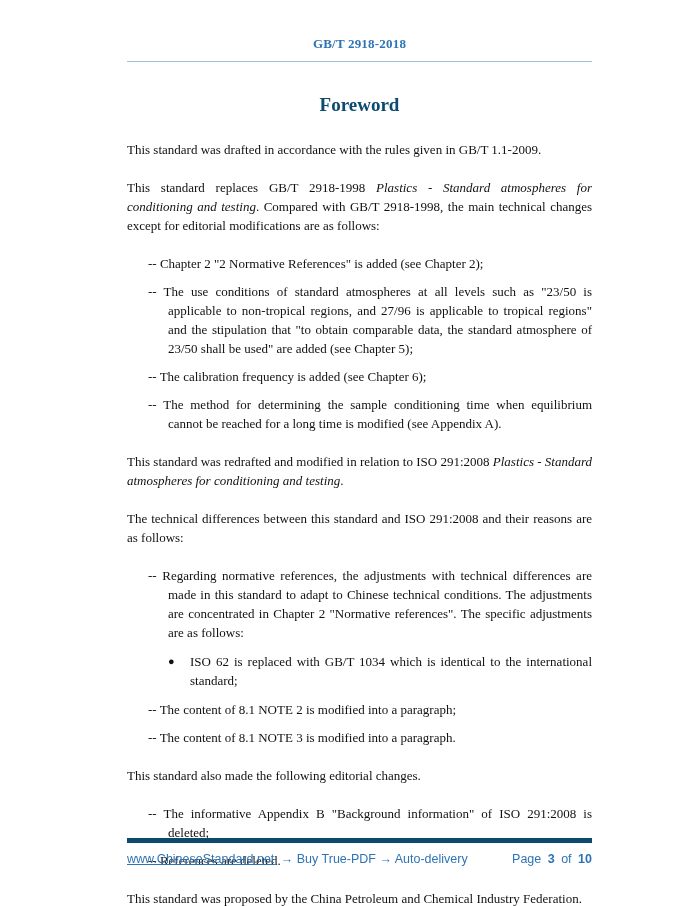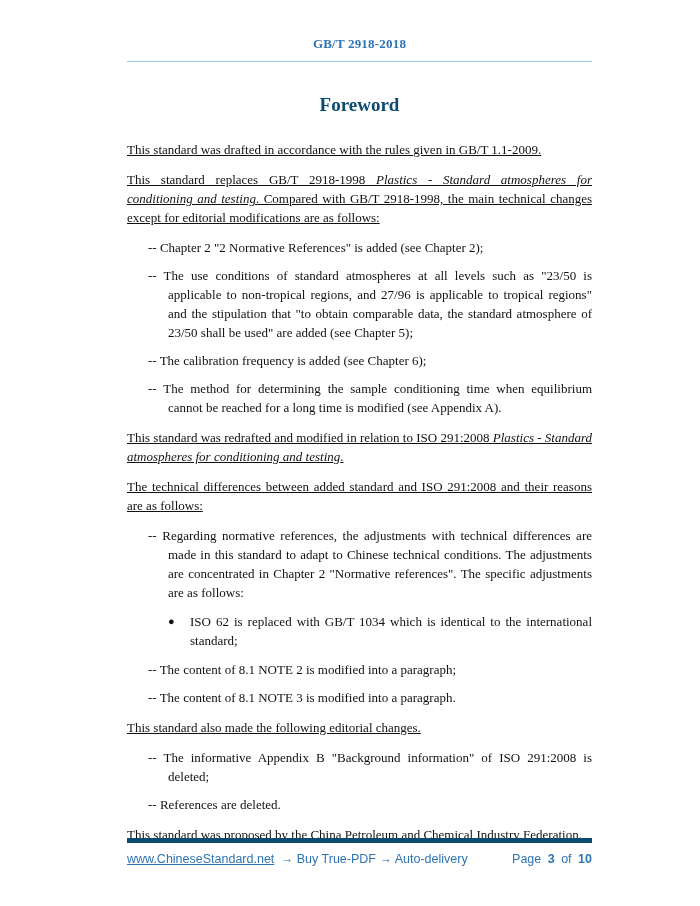--- a/index.html
+++ b/index.html
@@ -35,23 +35,22 @@
   }
   .doc-title {
     text-align: center;
     font-size: 19px;
     font-weight: bold;
     margin: 32px 0 24px 0;
     color: #0c4a6e;
   }
   .body-text { font-size: 13px; line-height: 19px; }
   .para {
-    margin: 11px 0;
+    margin: 19px 0;
     text-align: justify;
-    text-decoration: underline;
   }
   .dash-item {
     margin: 9px 0;
     margin-left: 21px;
     padding-left: 20px;
     text-indent: -20px;
     text-align: justify;
   }
   .bullet-item {
     display: flex;
@@ -106,21 +105,21 @@
       <div class="dash-item">-- Chapter 2 "2 Normative References" is added (see Chapter 2);</div>
 
       <div class="dash-item">-- The use conditions of standard atmospheres at all levels such as "23/50 is applicable to non-tropical regions, and 27/96 is applicable to tropical regions" and the stipulation that "to obtain comparable data, the standard atmosphere of 23/50 shall be used" are added (see Chapter 5);</div>
 
       <div class="dash-item">-- The calibration frequency is added (see Chapter 6);</div>
 
       <div class="dash-item">-- The method for determining the sample conditioning time when equilibrium cannot be reached for a long time is modified (see Appendix A).</div>
 
       <p class="para"><span>This standard was redrafted and modified in relation to ISO 291:2008 </span><span class="italic">Plastics - Standard atmospheres for conditioning and testing</span><span>.</span></p>
 
-      <p class="para">The technical differences between added standard and ISO 291:2008 and their reasons are as follows:</p>
+      <p class="para">The technical differences between this standard and ISO 291:2008 and their reasons are as follows:</p>
 
       <div class="dash-item">-- Regarding normative references, the adjustments with technical differences are made in this standard to adapt to Chinese technical conditions. The adjustments are concentrated in Chapter 2 "Normative references". The specific adjustments are as follows:</div>
 
       <div class="bullet-item">
         <span class="bullet-marker">●</span>
         <span class="bullet-body">ISO 62 is replaced with GB/T 1034 which is identical to the international standard;</span>
       </div>
 
       <div class="dash-item">-- The content of 8.1 NOTE 2 is modified into a paragraph;</div>
 

